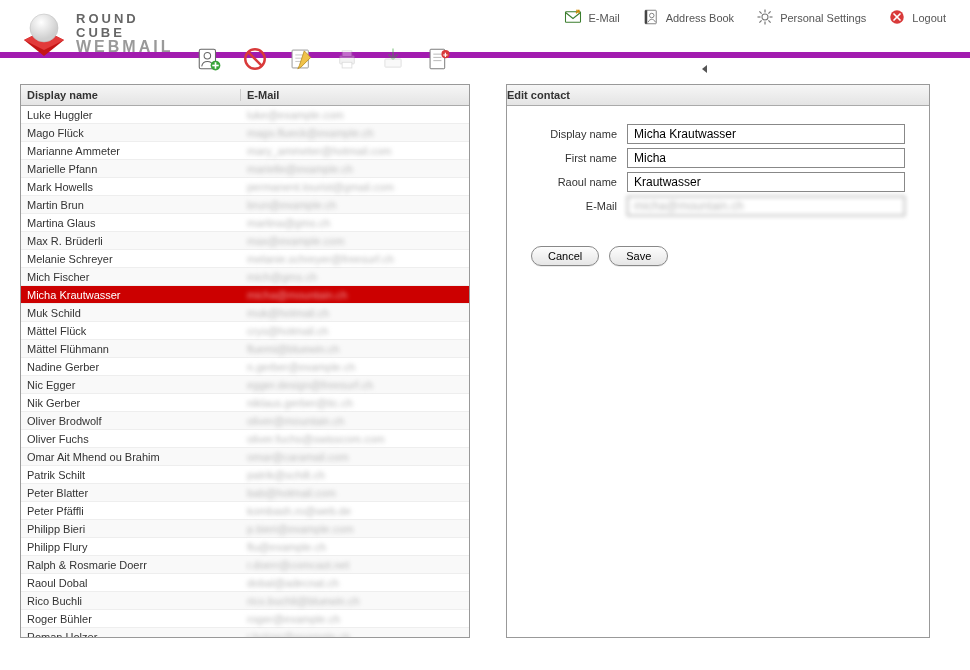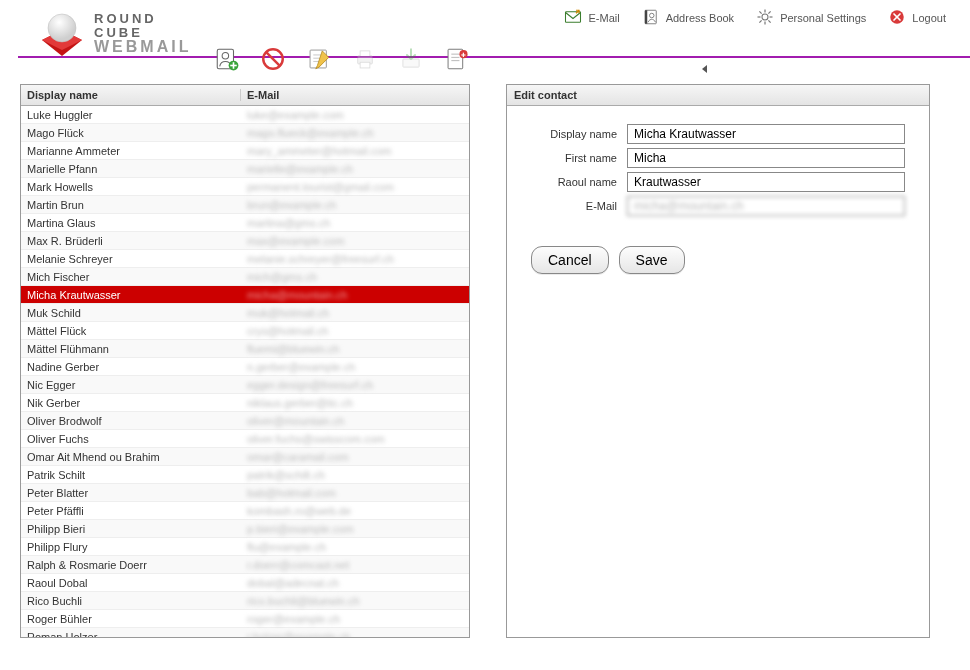--- a/index.html
+++ b/index.html
@@ -10,22 +10,21 @@
     color: #333;
     width: 970px;
     height: 670px;
     overflow: hidden;
     position: relative;
   }
   
   .header {
     position: relative;
     height: 58px;
-    border-bottom: 2px solid #a21caf;
-    margin-left: 18px;
+    border-bottom: 6px solid #a21caf;
   }
   .logo-wrap {
     position: absolute;
     left: 20px;
     top: 10px;
     display: flex;
     align-items: center;
   }
   .logo-icon {
     width: 48px; height: 48px;
@@ -108,39 +107,39 @@
   
   .editpanel {
     flex:1;
     border: 1px solid #999;
     display:flex; flex-direction:column;
     background:#fff;
   }
   .editpanel .panetitle {
     background: linear-gradient(#f6f6f6,#e4e4e4);
     border-bottom:1px solid #aaa;
-    height:21px; display:flex; align-items:center; padding-left:7px;
+    height:21px; display:flex; align-items:center; padding-left:0;
     font-weight:bold; color:#333;
   }
   .form {
     padding: 18px 24px;
   }
   .frow { display:flex; align-items:center; margin-bottom: 4px; }
   .frow label { width: 96px; text-align:right; padding-right:10px; color:#333; font-size:11px;}
   .frow input[type=text] {
     flex:1; height: 20px; border:1px solid #888; padding: 2px 6px;
     font-family: inherit; font-size: 12px; background:#fff;
   }
   .frow input.blurred { color:#bbb; filter: blur(2px); }
   .btns { margin-top: 30px; display:flex; gap:10px; padding-left:0;}
   .btns button {
-    height: 28px; padding: 0 16px;
+    height: 20px; padding: 0 16px;
     border:1px solid #888; border-radius: 11px;
     background: linear-gradient(#fdfdfd,#e6e6e6);
-    font-family: inherit; font-size:14px; cursor:pointer;
+    font-family: inherit; font-size:11px; cursor:pointer;
     box-shadow: 0 1px 0 rgba(0,0,0,0.08);
   }
 </style>
 </head>
 <body>
 
 <div class="header">
   <div class="logo-wrap">
     <span class="logo-icon">
       <svg viewBox="0 0 48 48">

